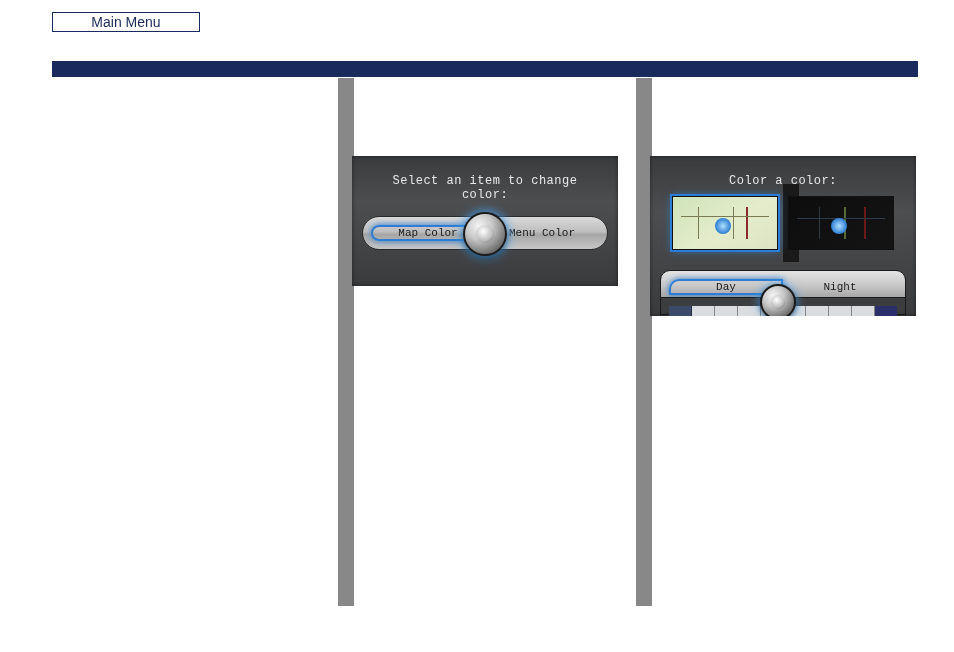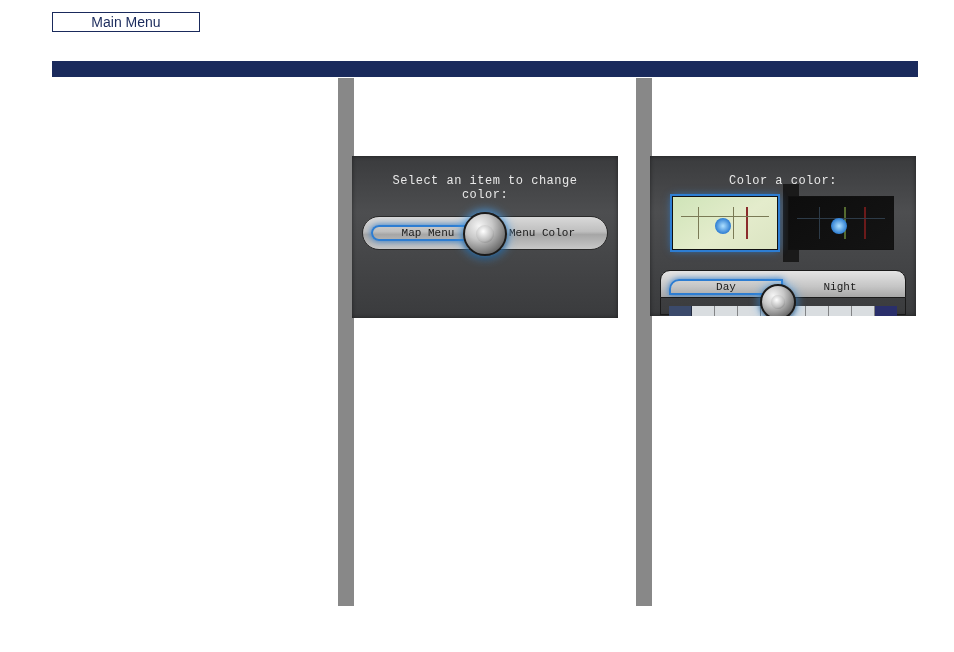--- a/index.html
+++ b/index.html
@@ -45,21 +45,21 @@
     background: #888;
   }
   
   
   .panel {
     position: absolute;
     background: linear-gradient(180deg, #3a3b3d 0%, #4d4e50 35%, #3a3b3d 100%);
     box-shadow: 0 0 4px rgba(0,0,0,0.5) inset;
     overflow: hidden;
   }
-  .panel-1 { left: 344px; top: 148px; width: 266px; height: 162px; }
+  .panel-1 { left: 344px; top: 148px; width: 266px; height: 130px; }
   .panel-2 { left: 642px; top: 148px; width: 266px; height: 160px; }
   
   .panel-title {
     color: #e8e8e8;
     font-family: "Courier New", monospace;
     font-size: 12px;
     text-align: center;
     letter-spacing: 0.5px;
     padding-top: 10px;
   }
@@ -257,21 +257,21 @@
 <div class="hr-line"></div>
 
 <div class="col-divider-1"></div>
 <div class="col-divider-2"></div>
 
 <div class="panel panel-1">
   <div class="panel-title">Select an item to change color:</div>
   <div class="pill-wrap">
     <div class="pill">
       <div class="pill-half selected">
-        <span>Map Menu</span>
+        <span>Map Color</span>
       </div>
       <div class="pill-half">
         <span>Menu Color</span>
       </div>
     </div>
     <div class="dial"></div>
   </div>
 </div>
 
 <div class="panel panel-2">

